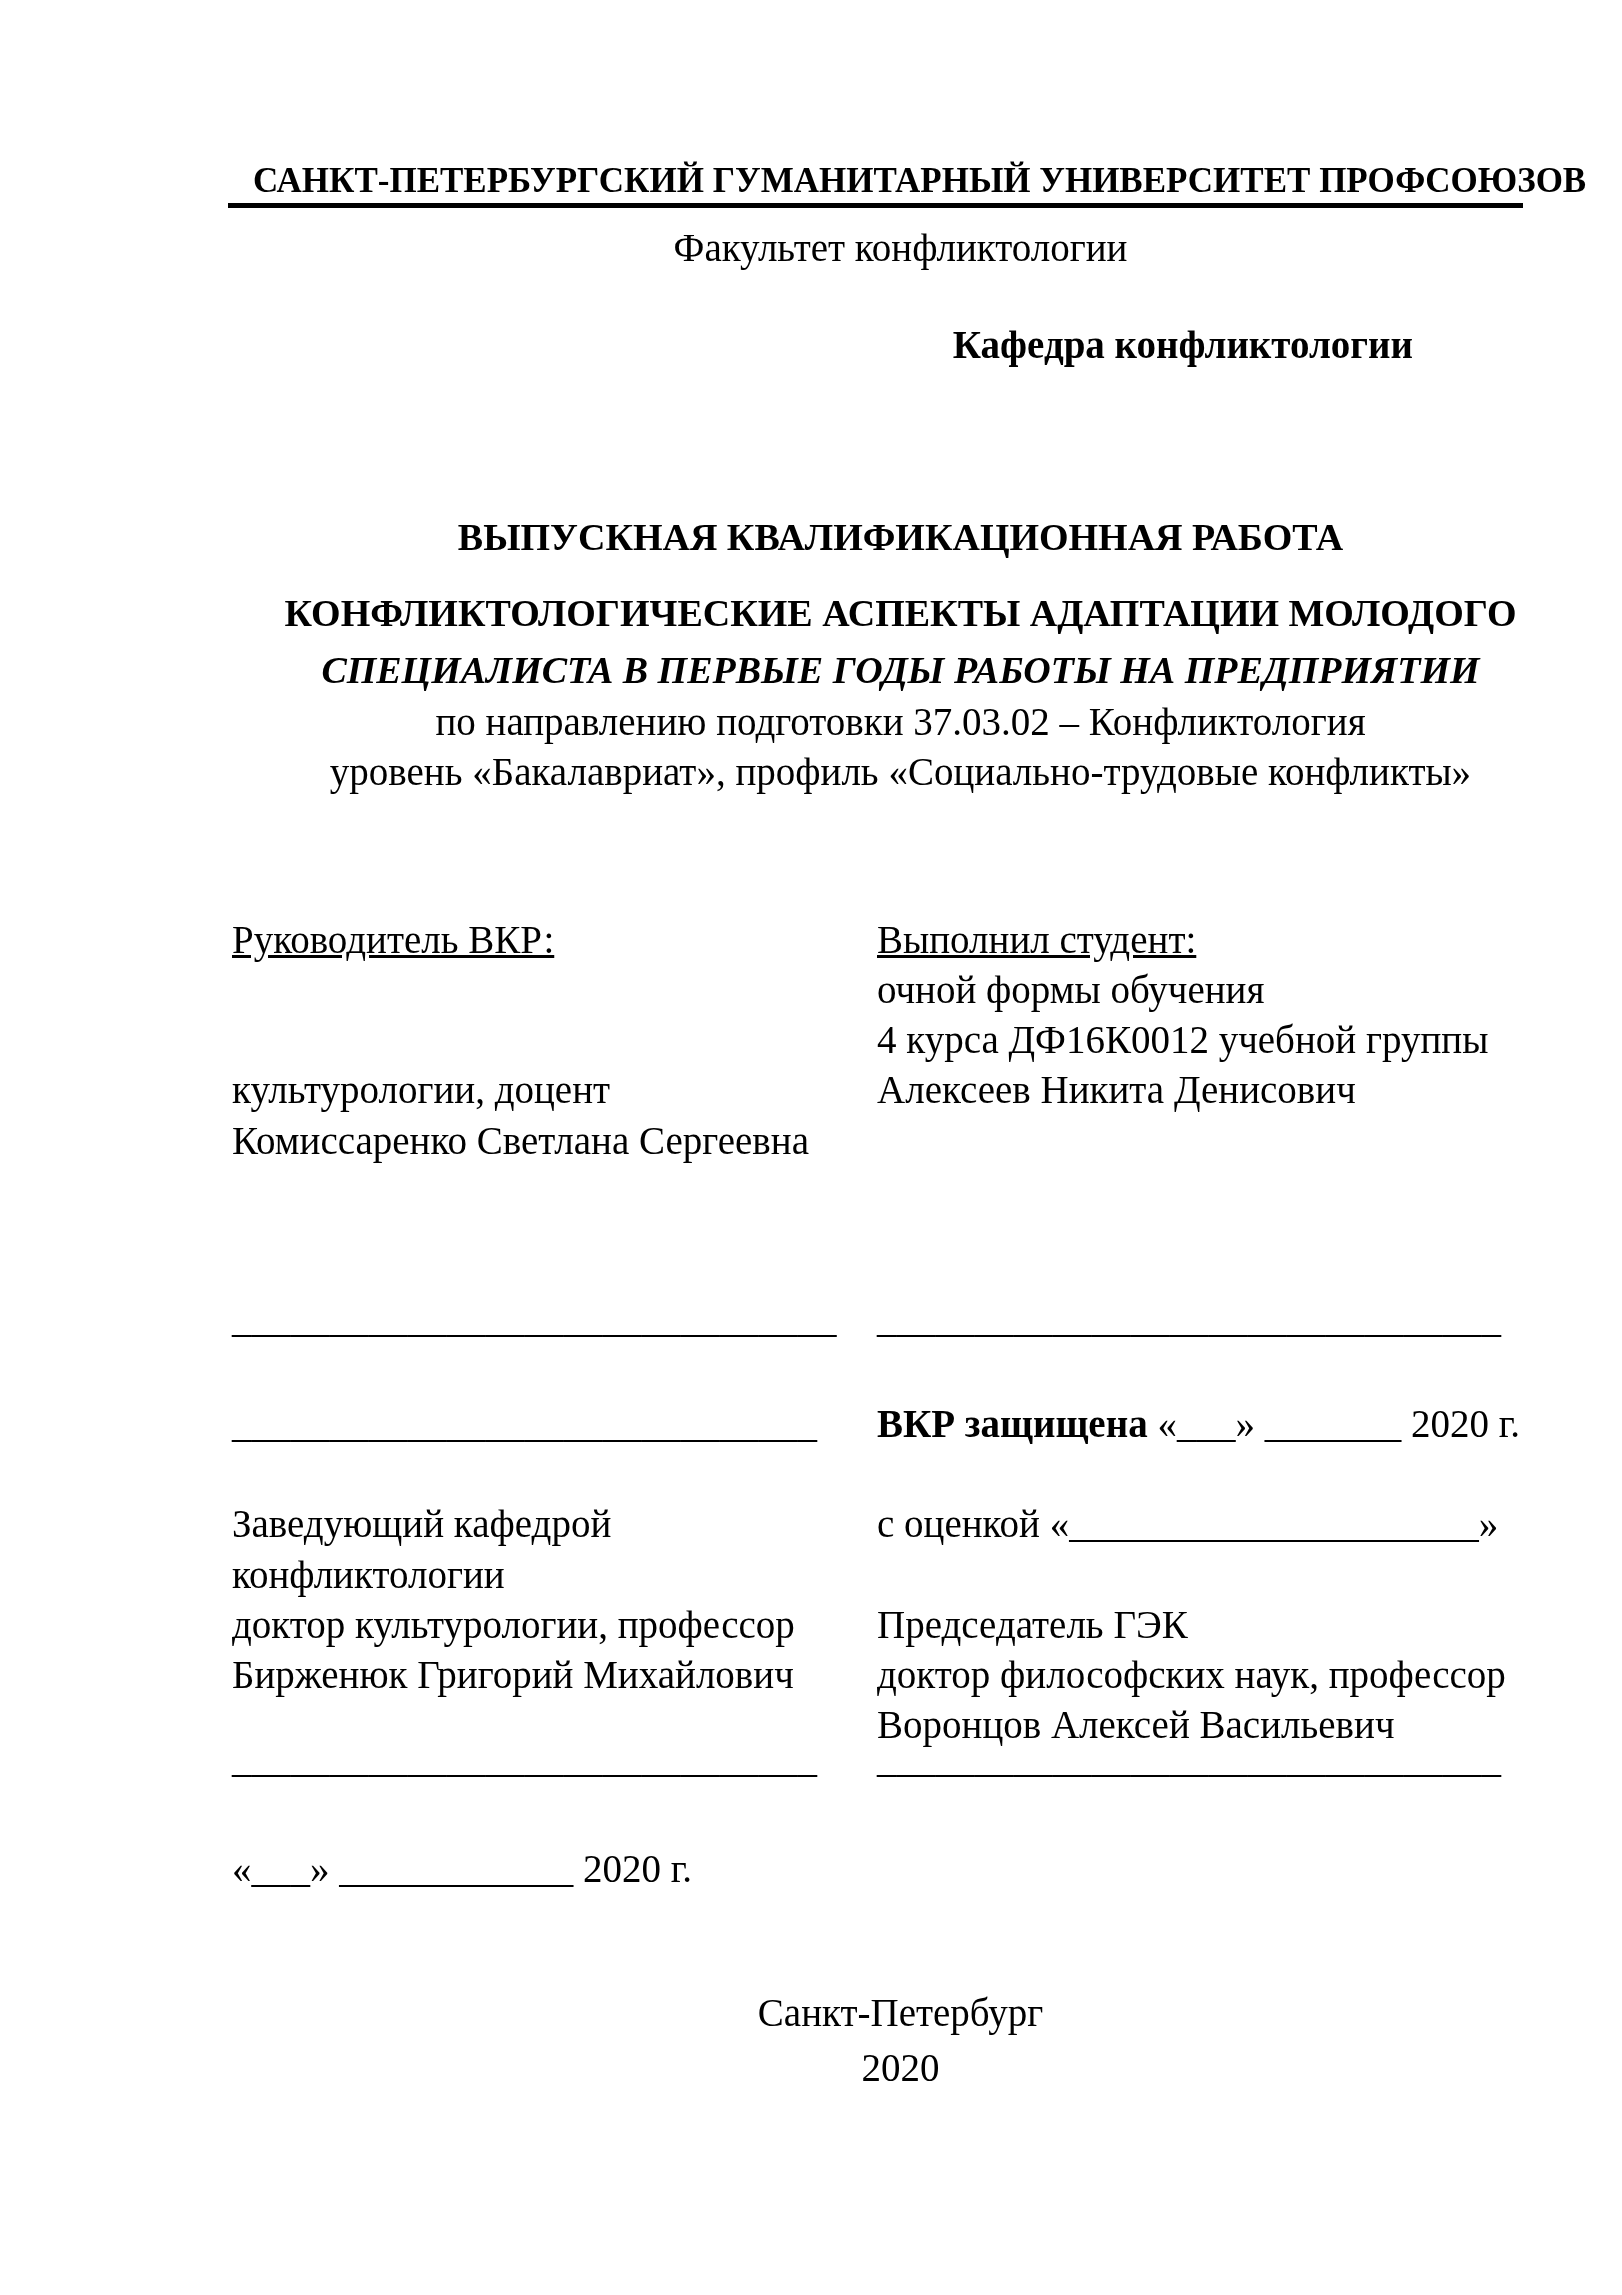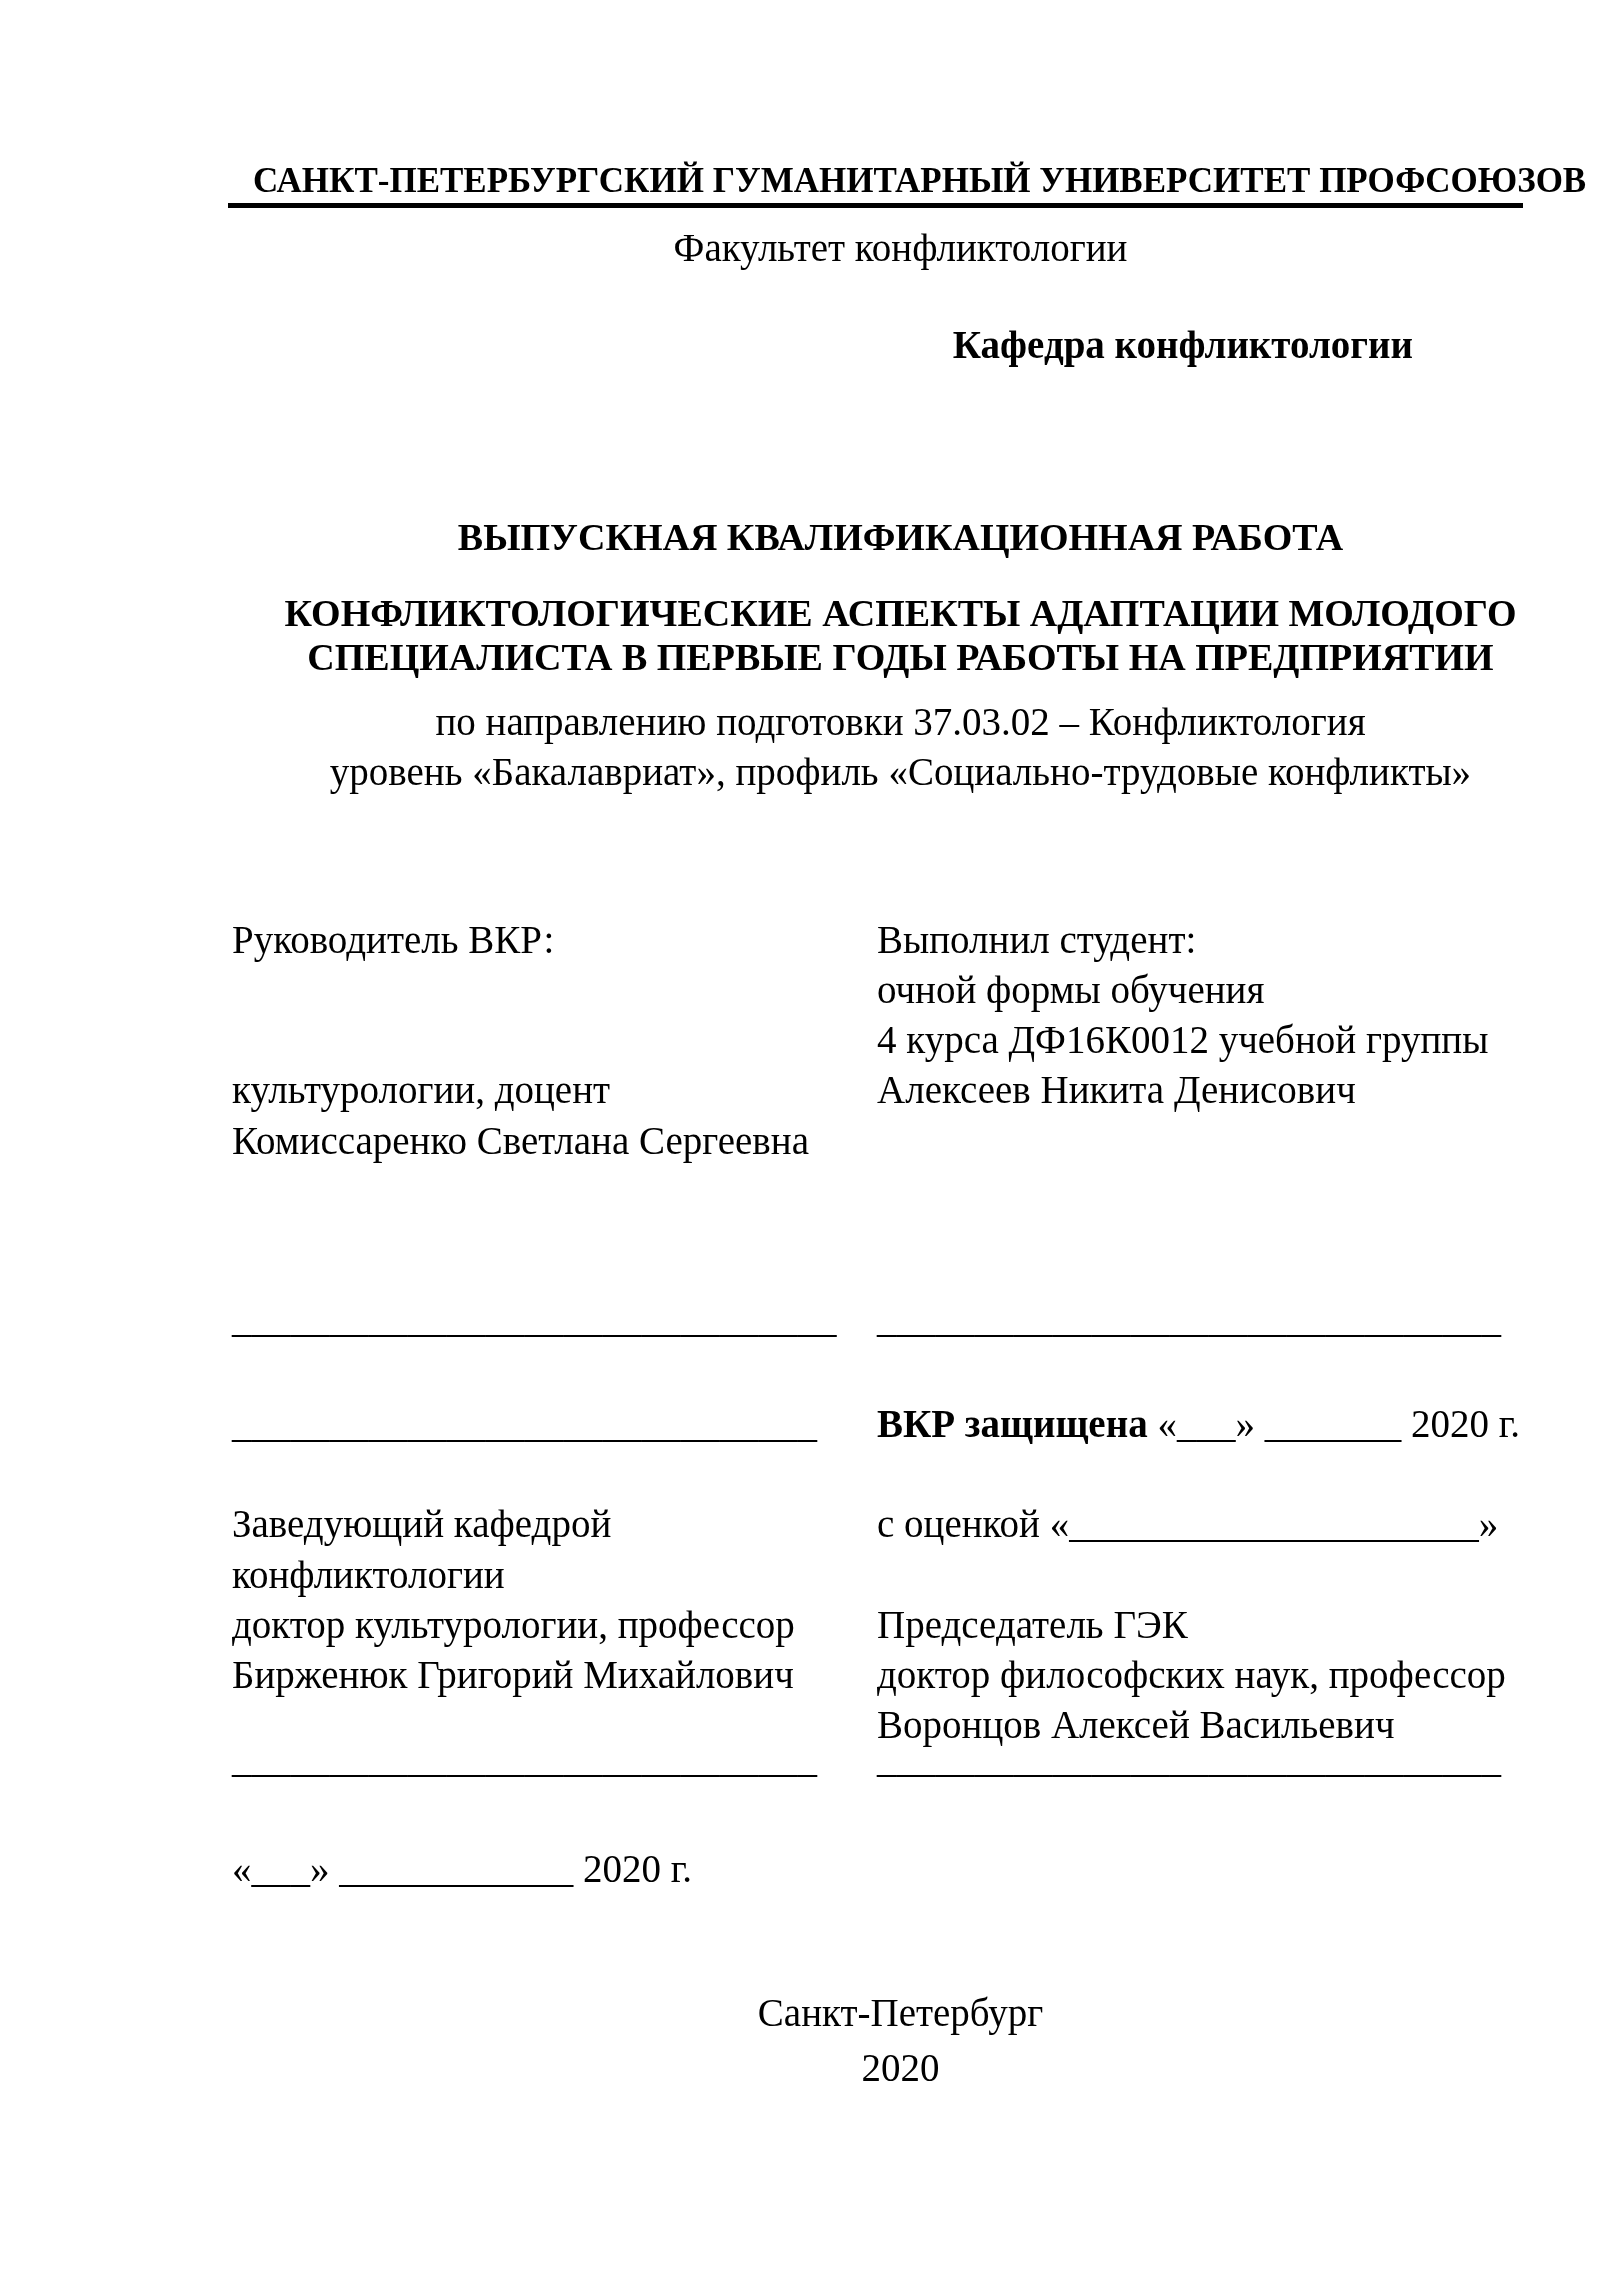--- a/index.html
+++ b/index.html
@@ -20,25 +20,25 @@
   .lc{left:232px;}
   .rc{left:877px;}
 
   #university{top:160px;font-size:35px;line-height:41px;}
   #rule{top:203px;left:228px;width:1295px;height:4.7px;background:#000;}
   #faculty{top:223px;}
   #department{top:320px;left:228px;width:1185px;text-align:right;font-weight:bold;}
 
   #worktype{top:512px;font-size:38px;}
   #title1{top:588px;font-size:38px;}
-  #title2{top:632px;font-size:38px;}
+  #title2{top:645px;font-size:38px;font-style:italic;}
   #program{top:697px;}
   #level{top:747px;}
 
-  #sup-h,#stu-h{top:915px;}
+  #sup-h,#stu-h{top:915px;text-decoration:underline;}
   #sup-1,#stu-1{top:965px;}
   #sup-2,#stu-2{top:1015px;}
   #sup-3,#stu-3{top:1065px;}
   #sup-4{top:1116px;}
 
   #sign-sup,#sign-stu{top:1294px;}
   #sign-head-top,#defense-line{top:1399px;}
   #head-1,#grade-line{top:1499px;text-align:center;}
   #head-2{top:1550px;}
   #head-3,#comm-1{top:1600px;}

